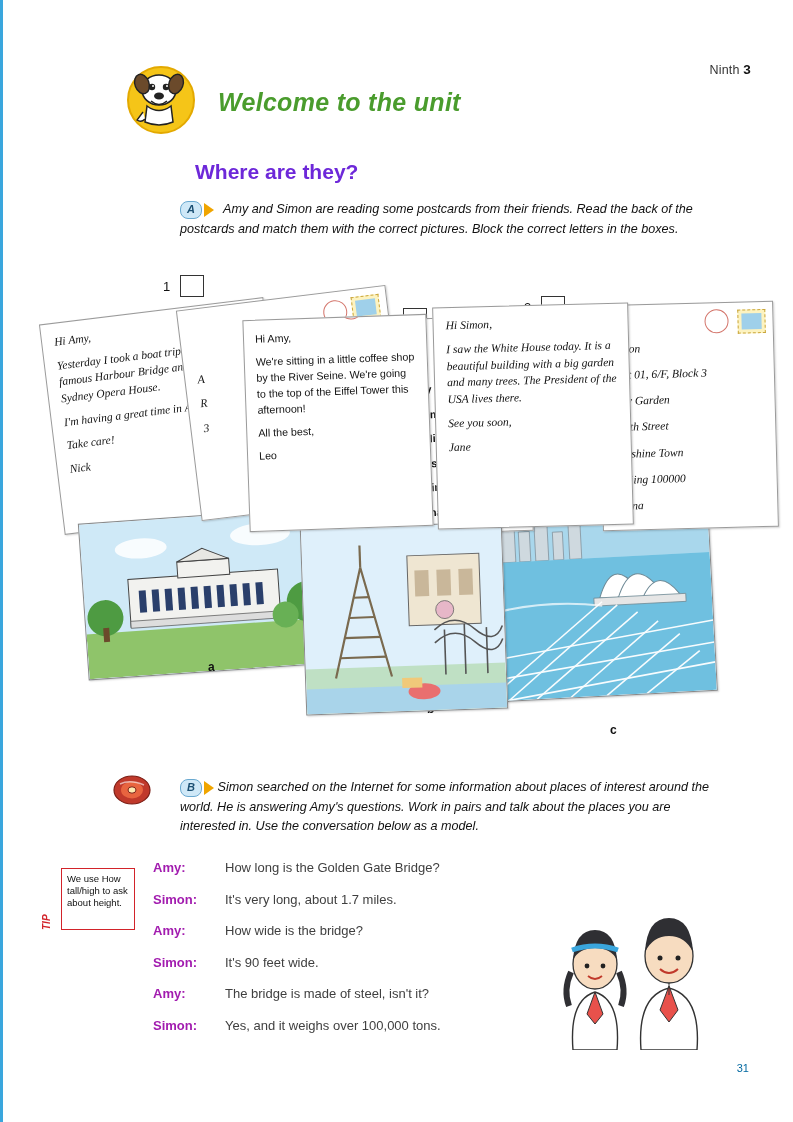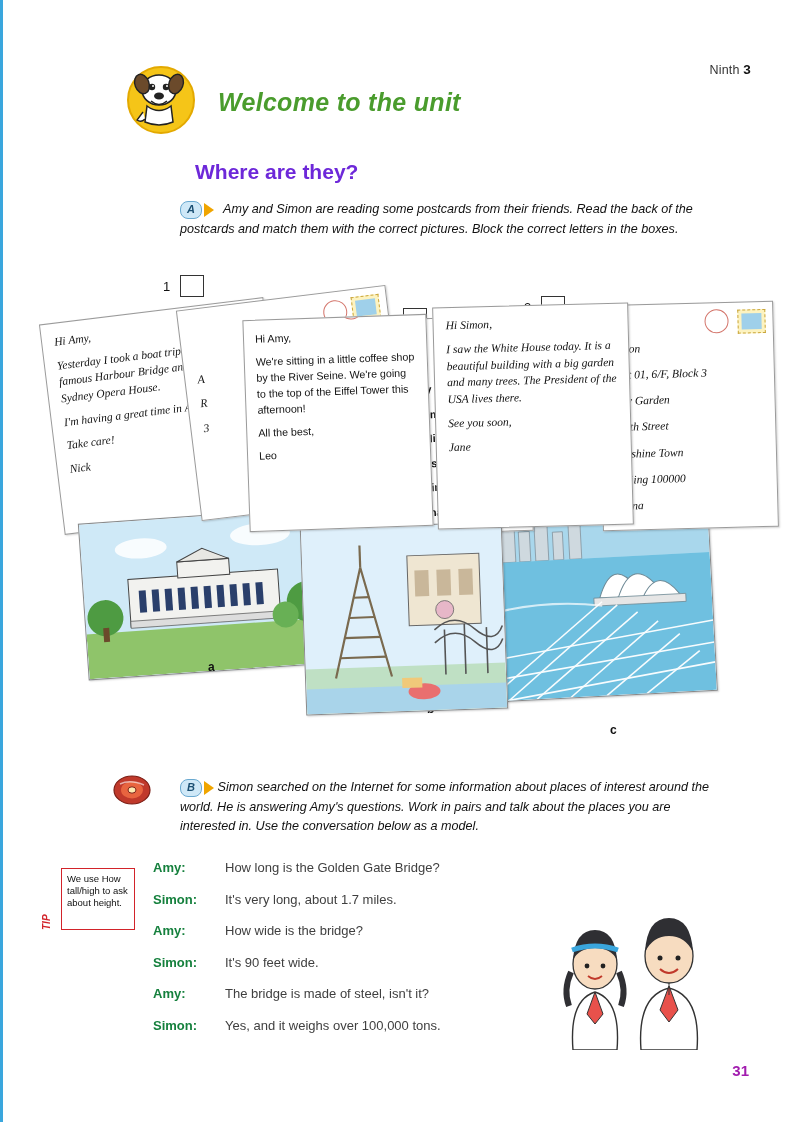--- a/index.html
+++ b/index.html
@@ -162,25 +162,25 @@
     padding:4px 5px;box-sizing:border-box;
     font-style:normal;
   }
   .tip-label{
     position:absolute;left:38px;top:872px;
     font-size:10px;color:#d2232a;font-weight:bold;font-style:italic;
     transform:rotate(-90deg);transform-origin:left top;
   }
   .dialog{position:absolute;left:150px;top:860px;width:420px;}
   .d-row{display:flex;margin-bottom:16.5px;font-size:13px;}
-  .d-spk{width:72px;font-weight:bold;color:#15803d;}
+  .d-spk{width:72px;font-weight:bold;color:#a21caf;}
   .d-txt{color:#404040;}
   .kids{position:absolute;left:540px;top:880px;width:190px;height:170px;}
   .pagenum{
-    position:absolute;right:44px;top:1062px;font-size:15px;font-weight:bold;color:#a21caf;
+    position:absolute;right:44px;top:1062px;font-size:11px;font-weight:normal;color:#0369a1;
   }
 </style>
 </head>
 <body>
 
 <div class="page">
 
   <div class="unit-label">
     <span>Ninth </span><b>3</b>
   </div>

